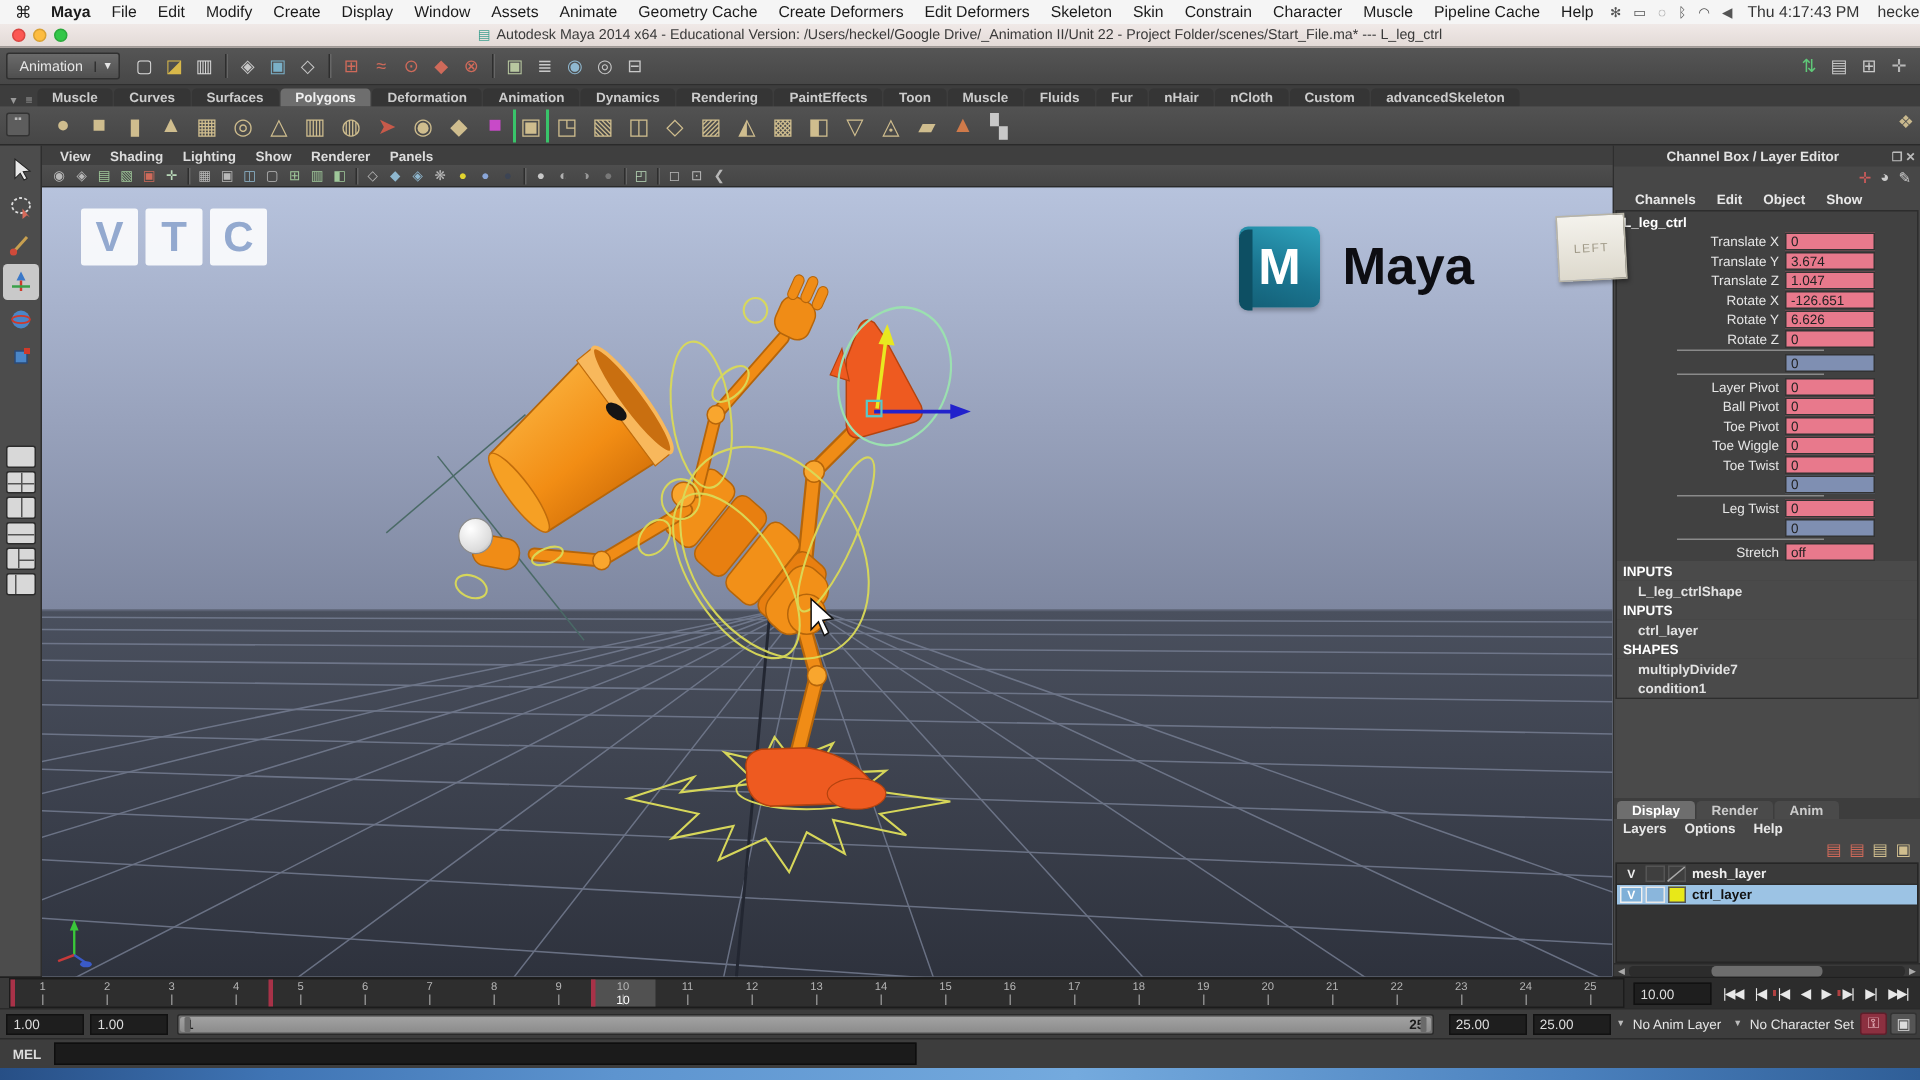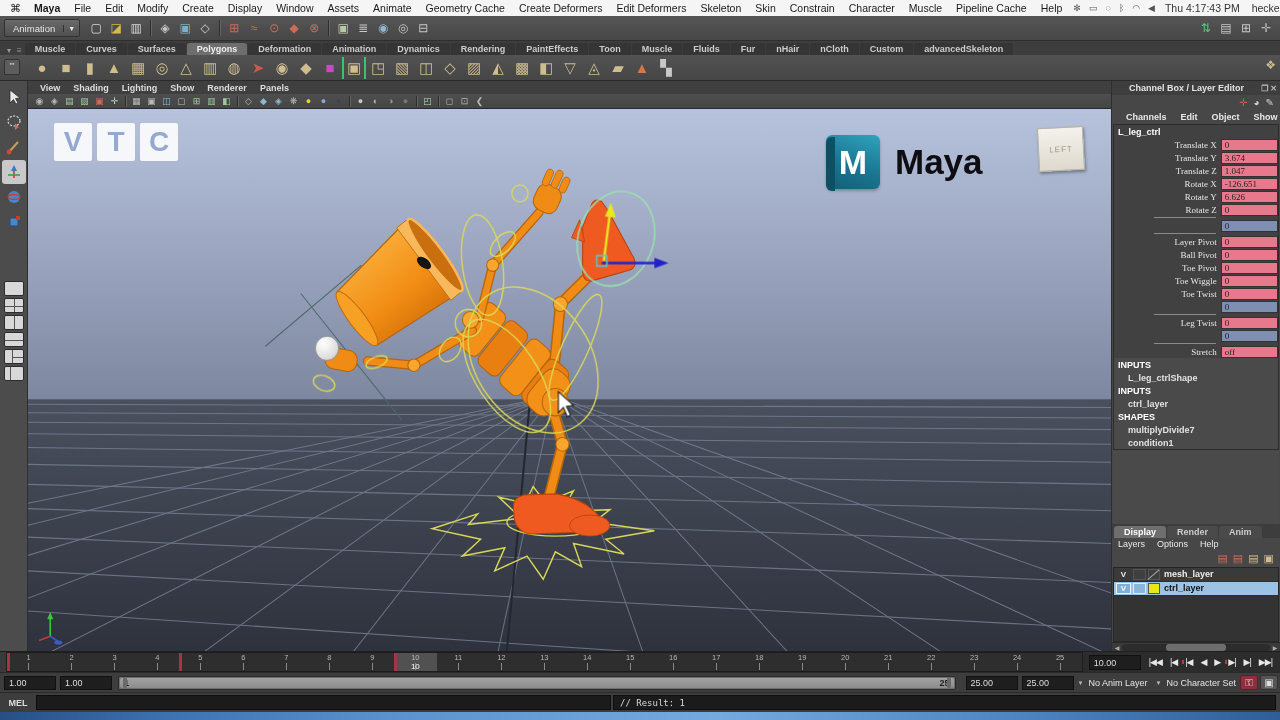--- a/index.html
+++ b/index.html
@@ -84,44 +84,44 @@
            position:relative;display:flex;align-items:center;justify-content:center;box-shadow:0 2px 3px rgba(0,0,0,.25);}
   .m-spine{position:absolute;left:0;top:2px;bottom:-2px;width:9px;background:#0d4f63;border-radius:6px 0 0 6px;}
   .m-letter{color:#fff;font-size:34px;font-weight:bold;position:relative;}
   .maya-text{color:#0d0d12;font-size:35px;font-weight:bold;}
   .left-note{position:absolute;left:1010px;top:18px;width:46px;height:44px;background:linear-gradient(#f4f2ec,#ddd9cd);
              border:1px solid #b8b4a6;transform:rotate(-3deg);box-shadow:1px 2px 3px rgba(0,0,0,.35);
              display:flex;align-items:center;justify-content:center;}
   .left-note span{color:#a09a88;font-size:8px;letter-spacing:1px;}
 
   
-  .rightpanel{width:168px;flex:none;background:#474747;display:flex;flex-direction:column;font-size:9px;min-height:0;}
+  .rightpanel{width:204px;flex:none;background:#474747;display:flex;flex-direction:column;font-size:9px;min-height:0;}
   .cb-title{height:14px;display:flex;align-items:center;background:#3e3e3e;color:#e3e3e3;font-weight:bold;flex:none;}
   .cb-title .t{flex:1;text-align:center;}
   .cb-winicons{display:flex;gap:2px;padding-right:3px;font-size:8px;color:#bbb;}
   .cb-iconrow{height:15px;display:flex;justify-content:flex-end;align-items:center;gap:6px;padding-right:6px;color:#ccc;font-size:10px;flex:none;}
   .cb-menus{height:14px;display:flex;align-items:center;gap:2px;padding-left:8px;color:#e8e8e8;font-weight:bold;flex:none;}
   .cb-menu{padding:0 6px;}
   .cb-body{background:#414141;border:1px solid #2d2d2d;margin:0 1px;flex:none;}
   .cb-object{height:13px;display:flex;align-items:center;padding-left:4px;color:#fff;font-weight:bold;}
-  .ch-row{height:13px;display:flex;align-items:center;font-family:Liberation Serif, serif;}
+  .ch-row{height:13px;display:flex;align-items:center;}
   .ch-label{width:112px;text-align:right;padding-right:4px;color:#e6e6e6;white-space:nowrap;}
   .ch-value{width:60px;height:12px;display:flex;align-items:center;padding-left:3px;color:#222;border:1px solid #333;}
   .ch-value.pink{background:#e8798c;}
   .ch-value.blue{background:#7f8fb2;}
   .ch-sep{height:3px;position:relative;}
   .ch-sep:after{content:"";position:absolute;left:40px;right:62px;top:1px;border-top:1px solid #8a8a8a;}
   .cb-section{color:#fff;font-weight:bold;height:13px;display:flex;align-items:center;padding-left:4px;background:#4a4a4a;}
   .cb-section-item{height:13px;display:flex;align-items:center;padding-left:14px;color:#e2e2e2;font-weight:bold;background:#4a4a4a;}
   .cb-spacer{flex:1;background:#4a4a4a;margin:0 1px;min-height:10px;}
 
   .layer-tabs{height:14px;display:flex;align-items:flex-end;background:#3d3d3d;padding-left:2px;flex:none;}
   .layer-tab{padding:1px 10px;font-weight:bold;background:#4a4a4a;color:#ccc;border-radius:3px 3px 0 0;margin-right:1px;}
   .layer-tab.active{background:#6e6e6e;color:#fff;}
-  .layer-menus{height:13px;display:flex;align-items:center;padding-left:6px;gap:12px;color:#e8e8e8;font-weight:normal;flex:none;}
+  .layer-menus{height:13px;display:flex;align-items:center;padding-left:6px;gap:12px;color:#e8e8e8;font-weight:bold;flex:none;}
   .layer-iconrow{height:16px;display:flex;align-items:center;justify-content:flex-end;gap:5px;padding-right:6px;flex:none;font-size:11px;}
   .layer-list{flex:1;background:#333;border:1px solid #262626;margin:0 1px;min-height:0;}
   .layer-row{height:14px;display:flex;align-items:center;background:#3a3a3a;border-bottom:1px solid #2e2e2e;color:#eee;}
   .layer-row.selected{background:#9cc3e4;color:#111;}
   .lr-v{width:15px;height:11px;margin-left:2px;display:flex;align-items:center;justify-content:center;font-weight:bold;font-size:8px;}
   .layer-row.selected .lr-v{border:1px solid #f0f0f0;background:#7fb0d8;color:#fff;}
   .lr-box{width:13px;height:11px;border:1px solid #555;margin-left:2px;background:#3f3f3f;}
   .layer-row.selected .lr-box{border:1px solid #e8e8e8;background:#8ab6dc;}
   .lr-swatch{width:12px;height:11px;margin-left:2px;border:1px solid #555;position:relative;}
   .lr-swatch.none{background:#3f3f3f;}
@@ -206,20 +206,30 @@
           <span class="mac-status-icon">ᛒ</span>
           <span class="mac-status-icon">◠</span>
           <span class="mac-status-icon">◀</span>
         </span>
       <span class="mac-clock">Thu 4:17:43 PM</span>
       <span class="mac-user">heckel</span>
 
     </span>
   </div>
 
+  <div class="titlebar">
+    <div class="tlights">
+      <span class="tlight tl-red"></span>
+      <span class="tlight tl-yellow"></span>
+      <span class="tlight tl-green"></span>
+    </div>
+    <div class="title-text">
+      <span class="doc-icon">▤</span><span>Autodesk Maya 2014 x64 - Educational Version: /Users/heckel/Google Drive/_Animation II/Unit 22 - Project Folder/scenes/Start_File.ma*  ---  L_leg_ctrl</span>
+    </div>
+  </div>
 
   <div class="statusline">
     <div class="menuset">
       <span class="ms-label">Animation</span>
       <span class="ms-arrow">▼</span>
     </div>
     <span id="sl-icons" style="display:flex;align-items:center;">
         <span class="sl-icon" style="color: rgb(216, 216, 216);">▢</span>
         <span class="sl-icon" style="color: rgb(216, 184, 74);">◪</span>
         <span class="sl-icon" style="color: rgb(216, 216, 216);">▥</span>
@@ -862,18 +872,17 @@
       <span class="arr">▼</span>
       <span>No Character Set</span>
     </span>
     <span class="rg-icon autokey">⚿</span>
     <span class="rg-icon prefs">▣</span>
   </div>
 
   <div class="mel-row">
     <span class="mel-label">MEL</span>
     <input class="mel-input" value="" style="">
-    <span class="mel-result">// Result: 1</span>
   </div>
 
 
   <div class="bottom-strip"></div>
 </div>
 
 </body></html>

